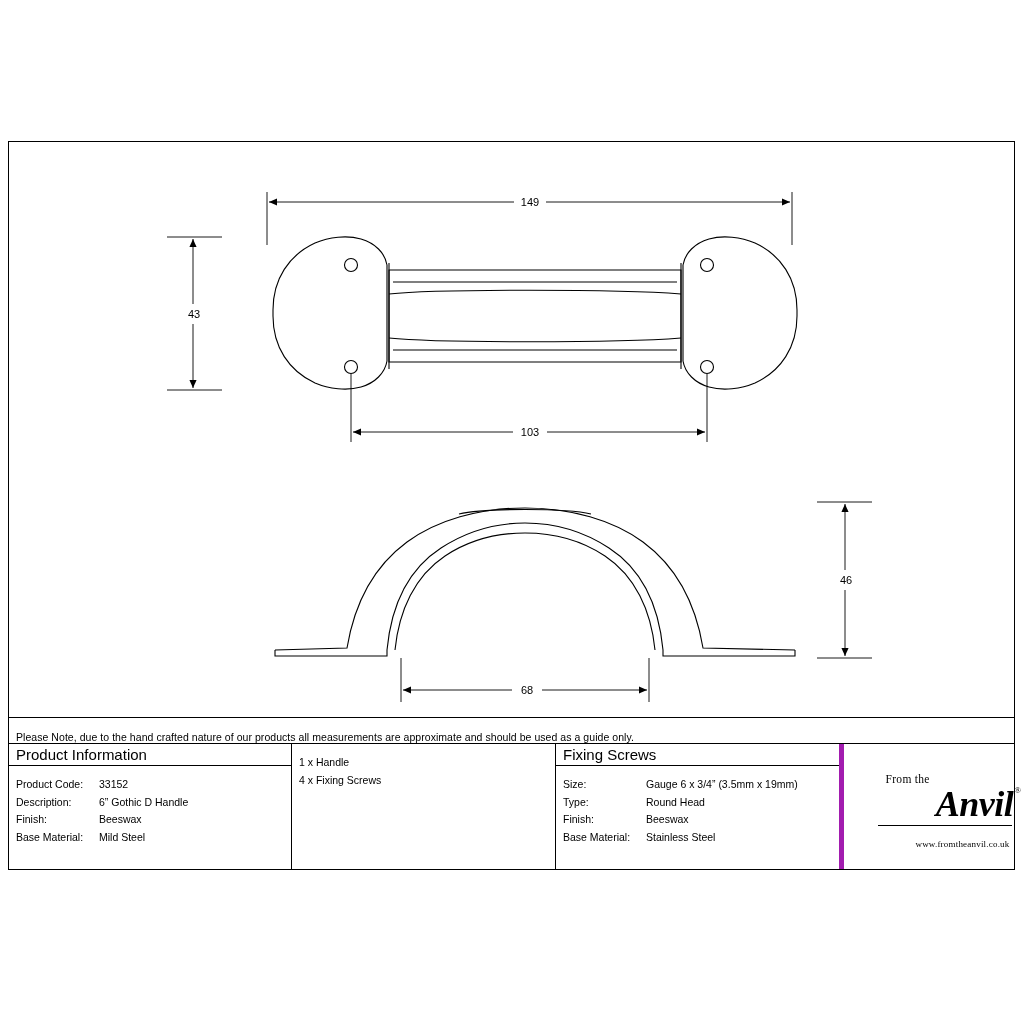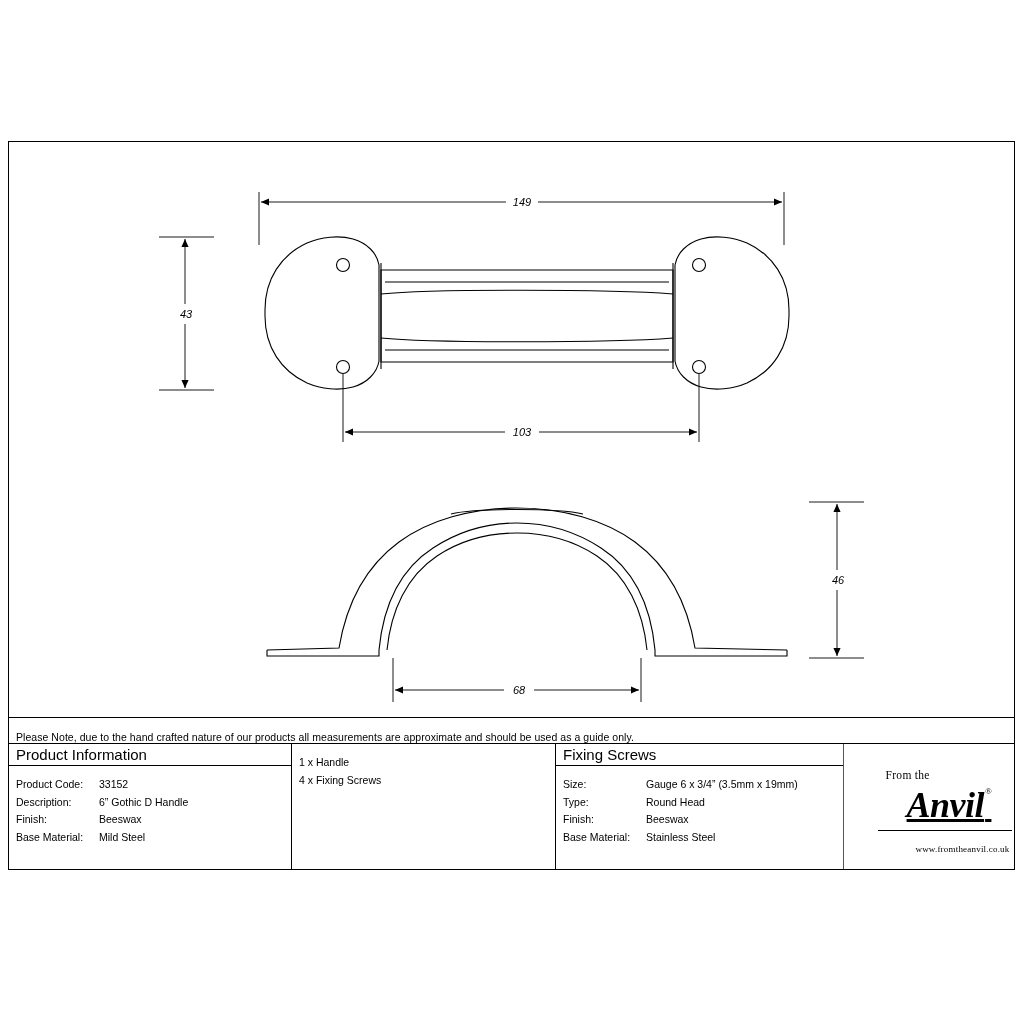--- a/index.html
+++ b/index.html
@@ -22,25 +22,24 @@
     top: 141px;
     width: 1007px;
     height: 729px;
     border: 1px solid #000;
     box-sizing: border-box;
   }
 
   
   .drawing {
     position: absolute;
-    left: 0;
+    left: 8px;
     top: 0;
     width: 1005px;
     height: 575px;
-    font-style: italic;
   }
   .drawing svg { display: block; }
 
   
   .note-row {
     position: absolute;
     left: 0;
     top: 575px;
     width: 1005px;
     height: 26px;
@@ -66,21 +65,21 @@
     border-top: 1px solid #000;
     box-sizing: border-box;
     display: flex;
   }
   .col {
     box-sizing: border-box;
     position: relative;
   }
   .col.c1 { width: 283px; border-right: 1px solid #000; }
   .col.c2 { width: 264px; border-right: 1px solid #000; }
-  .col.c3 { width: 288px; border-right: 1px solid #a21caf; }
+  .col.c3 { width: 288px; border-right: 5px solid #a21caf; }
   .col.c4 { width: 169px; }
 
   .col-head {
     height: 22px;
     border-bottom: 1px solid #000;
     box-sizing: border-box;
     display: flex;
     align-items: center;
     padding-left: 7px;
     font-size: 15px;
@@ -121,26 +120,25 @@
     letter-spacing: 0.3px;
     text-align: left;
     padding-left: 16px;
     line-height: 12px;
   }
   .logo-main {
     font-family: "Liberation Serif", serif;
     font-weight: bold;
     font-style: italic;
     font-size: 36px;
-    line-height: 48px;
+    line-height: 39px;
     letter-spacing: -0.5px;
-    text-align: center;
+    text-align: right;
     padding-left: 8px;
     position: relative;
-    text-decoration: underline;
   }
   .logo-reg {
     font-size: 9px;
     font-style: normal;
     font-weight: normal;
     vertical-align: top;
     position: relative;
     top: -14px;
     left: 1px;
   }

